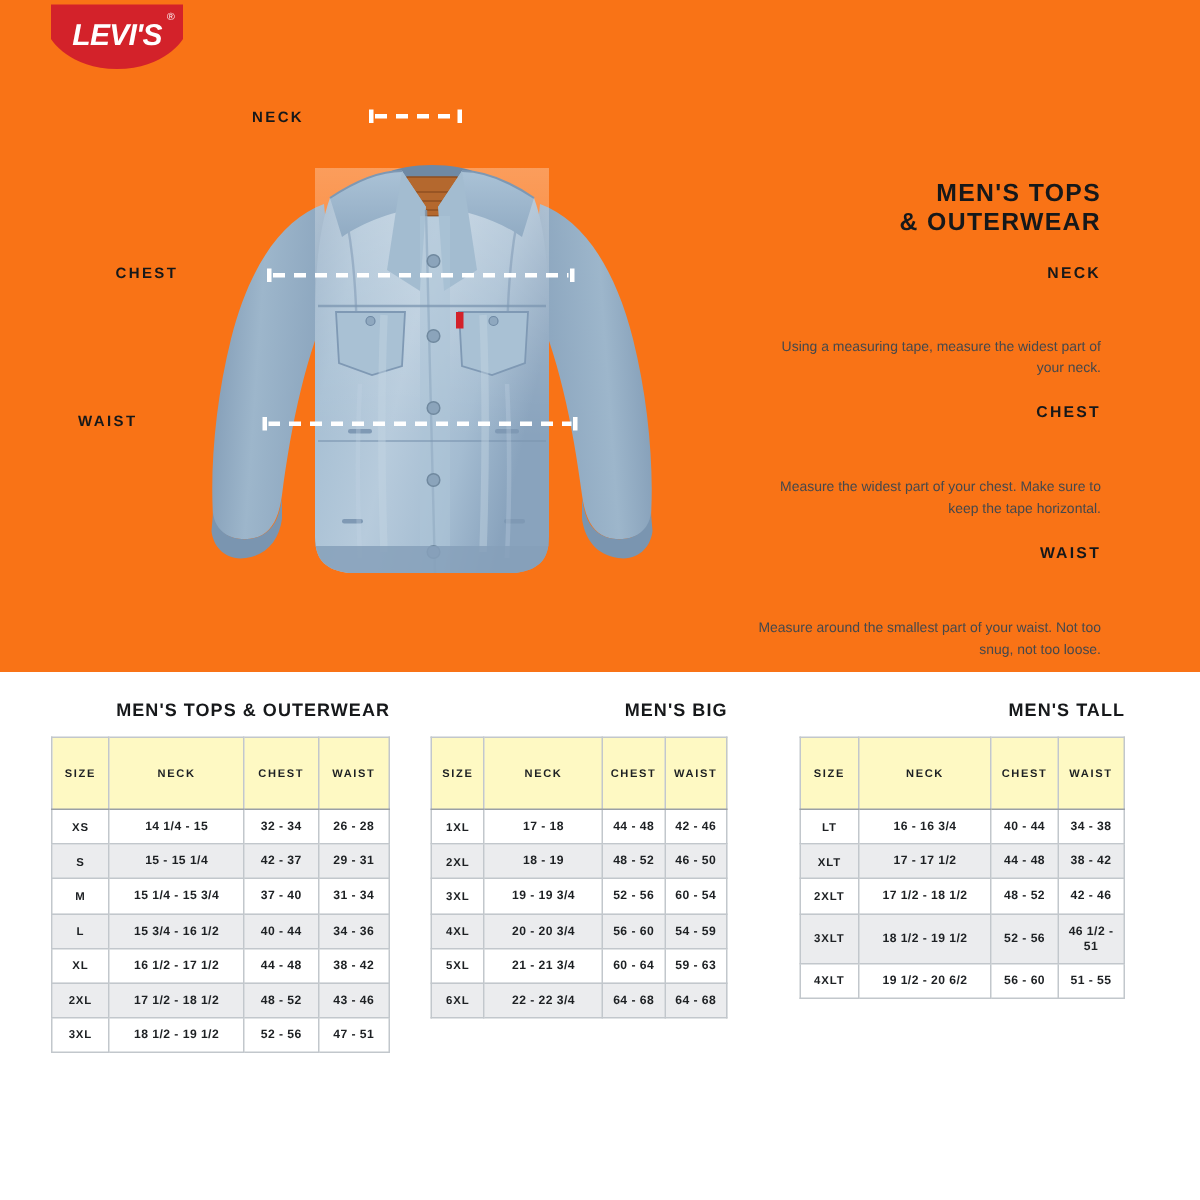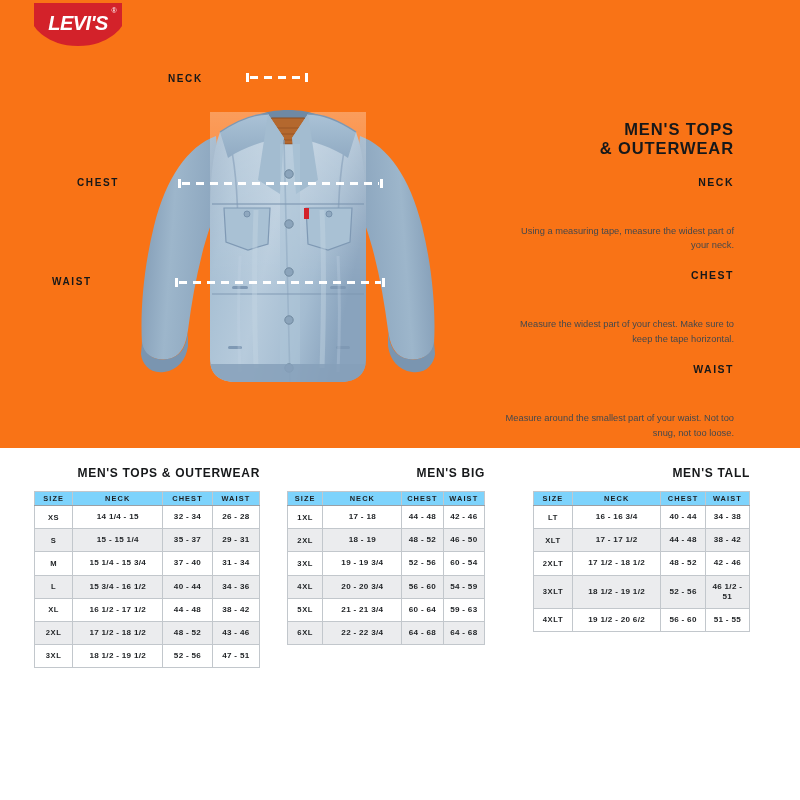--- a/index.html
+++ b/index.html
@@ -99,24 +99,24 @@
     border: 1px solid #9aa0a6;
   }
   th, td {
     border: 1px solid #c2c7cc;
     text-align: center; vertical-align: middle;
     color: #1d2023;
     padding: 6px 2px;
     line-height: 1.25;
   }
   th {
-    background: #7dd3fc;
+    background: #fef9c3;
     font-size: 7.4px; font-weight: bold; letter-spacing: 1.1px;
     border-bottom: 1px solid #9aa0a6;
-    padding: 2px 2px;
+    padding: 19px 2px;
   }
   td { font-size: 8.1px; font-weight: bold; letter-spacing: 0.3px; }
   tbody tr:nth-child(even) td { background: #ebecee; }
   tbody tr:nth-child(odd)  td { background: #ffffff; }
   td.size { font-size: 7.6px; letter-spacing: 0.6px; text-align: center; }
 
   .b1 col.c-size  { width: 17%; }
   .b1 col.c-neck  { width: 40%; }
   .b1 col.c-chest { width: 22%; }
   .b1 col.c-waist { width: 21%; }
@@ -305,21 +305,21 @@
         <tbody>
             <tr>
               <td class="size">XS</td>
               <td>14 1/4 - 15</td>
               <td>32 - 34</td>
               <td>26 - 28</td>
             </tr>
             <tr>
               <td class="size">S</td>
               <td>15 - 15 1/4</td>
-              <td>35 - 37</td>
+              <td>42 - 37</td>
               <td>29 - 31</td>
             </tr>
             <tr>
               <td class="size">M</td>
               <td>15 1/4 - 15 3/4</td>
               <td>37 - 40</td>
               <td>31 - 34</td>
             </tr>
             <tr>
               <td class="size">L</td>

